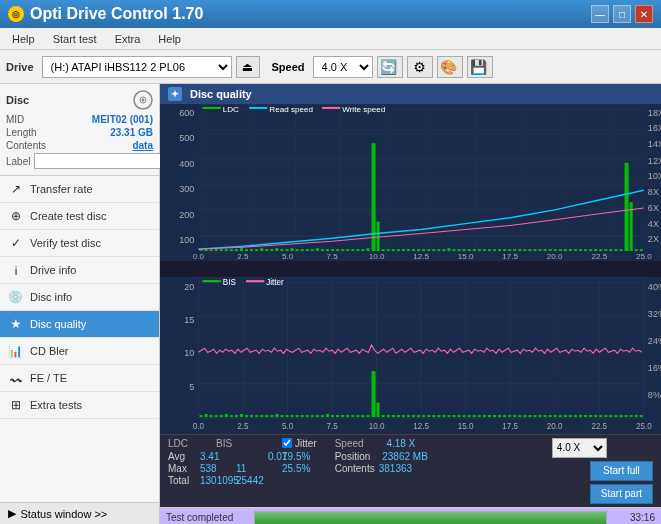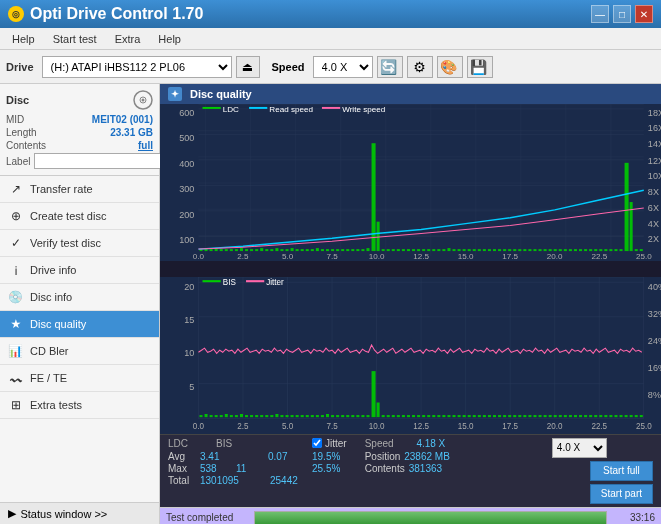--- a/index.html
+++ b/index.html
@@ -379,21 +379,21 @@
       <div class="disc-field">
         <span class="disc-field-label">MID</span>
         <span class="disc-field-value">MEIT02 (001)</span>
       </div>
       <div class="disc-field">
         <span class="disc-field-label">Length</span>
         <span class="disc-field-value">23.31 GB</span>
       </div>
       <div class="disc-field">
         <span class="disc-field-label">Contents</span>
-        <span class="disc-field-value data-link">full</span>
+        <span class="disc-field-value data-link">data</span>
       </div>
       <div class="label-row">
         <span class="label-text">Label</span>
         <input class="label-input" type="text" value="" style="">
         <button class="label-btn">📝</button>
       </div>
     </div>
 
     <div class="sidebar-menu">
       <div class="sidebar-item">
@@ -762,21 +762,21 @@
           <span style="color:#4fc3f7; width:28px;padding-left:32px;">0.07</span>
         </div>
         <div style="display:flex; gap:4px; color:#ccc; margin-bottom:1px;">
           <span style="width:28px;">Max</span>
           <span style="color:#4fc3f7; width:32px;">538</span>
           <span style="color:#4fc3f7; width:28px;">11</span>
         </div>
         <div style="display:flex; gap:4px; color:#ccc;">
           <span style="width:28px;">Total</span>
           <span style="color:#4fc3f7; width:32px;">1301095</span>
-          <span style="color:#4fc3f7; width:28px;margin-left:34px;">25442</span>
+          <span style="color:#4fc3f7; width:28px;">25442</span>
         </div>
       </div>
 
       <div style="display:flex; flex-direction:column; font-size:10px; margin-left:4px;">
         <div style="display:flex; align-items:center; gap:3px; margin-bottom:2px;">
           <input type="checkbox" checked="" style="width: 10px; height: 10px;">
           <span style="color:#ccc; font-size:10px;">Jitter</span>
         </div>
         <div style="color:#ccc; margin-bottom:1px;">
           <span style="color:#4fc3f7;">19.5%</span>
@@ -784,21 +784,21 @@
         <div style="color:#ccc; margin-bottom:1px;">
           <span style="color:#4fc3f7;">25.5%</span>
         </div>
       </div>
 
       <div style="display:flex; flex-direction:column; font-size:10px; margin-left:8px;">
         <div style="color:#aaa; margin-bottom:2px;">
           <span>Speed</span>
           <span style="color:#4fc3f7; margin-left:20px;">4.18 X</span>
         </div>
-        <div style="color:#ccc; margin-bottom:1px; display:flex; gap:4px;">
+        <div style="color:#ccc; margin-bottom:1px; display:flex; gap:12px;">
           <span>Position</span>
           <span style="color:#4fc3f7;">23862 MB</span>
         </div>
         <div style="color:#ccc; display:flex; gap:4px;">
           <span>Contents</span>
           <span style="color:#4fc3f7;">381363</span>
         </div>
       </div>
 
       <div style="display:flex; flex-direction:column; gap:3px; margin-left:auto;">

